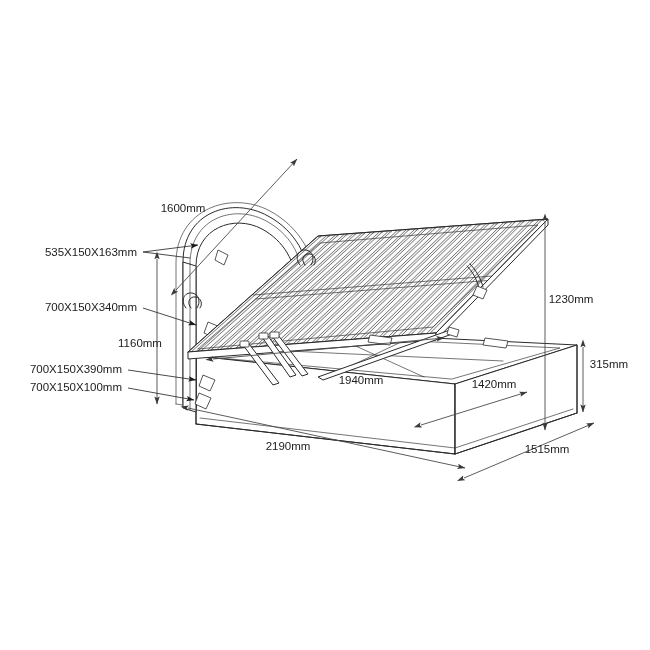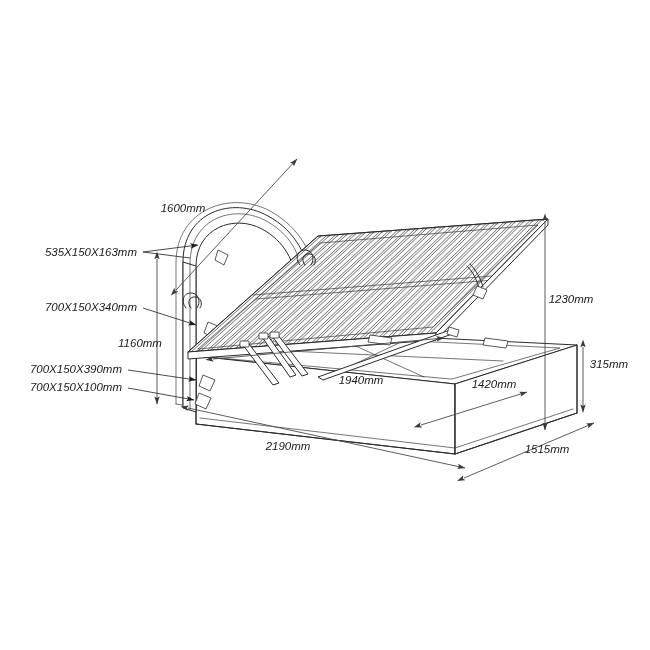--- a/index.html
+++ b/index.html
@@ -11,21 +11,20 @@
     width: 650px;
     height: 650px;
     font-family: "Liberation Sans", sans-serif;
     overflow: hidden;
   }
   #drawing-root {
     position: relative;
     width: 650px;
     height: 650px;
     background: #ffffff;
-    font-style: italic;
   }
   #drawing-svg {
     display: block;
     width: 650px;
     height: 650px;
   }
   .dim-text {
     font-family: "Liberation Sans", sans-serif;
     font-size: 11.5px;
     fill: #1b1b1b;

